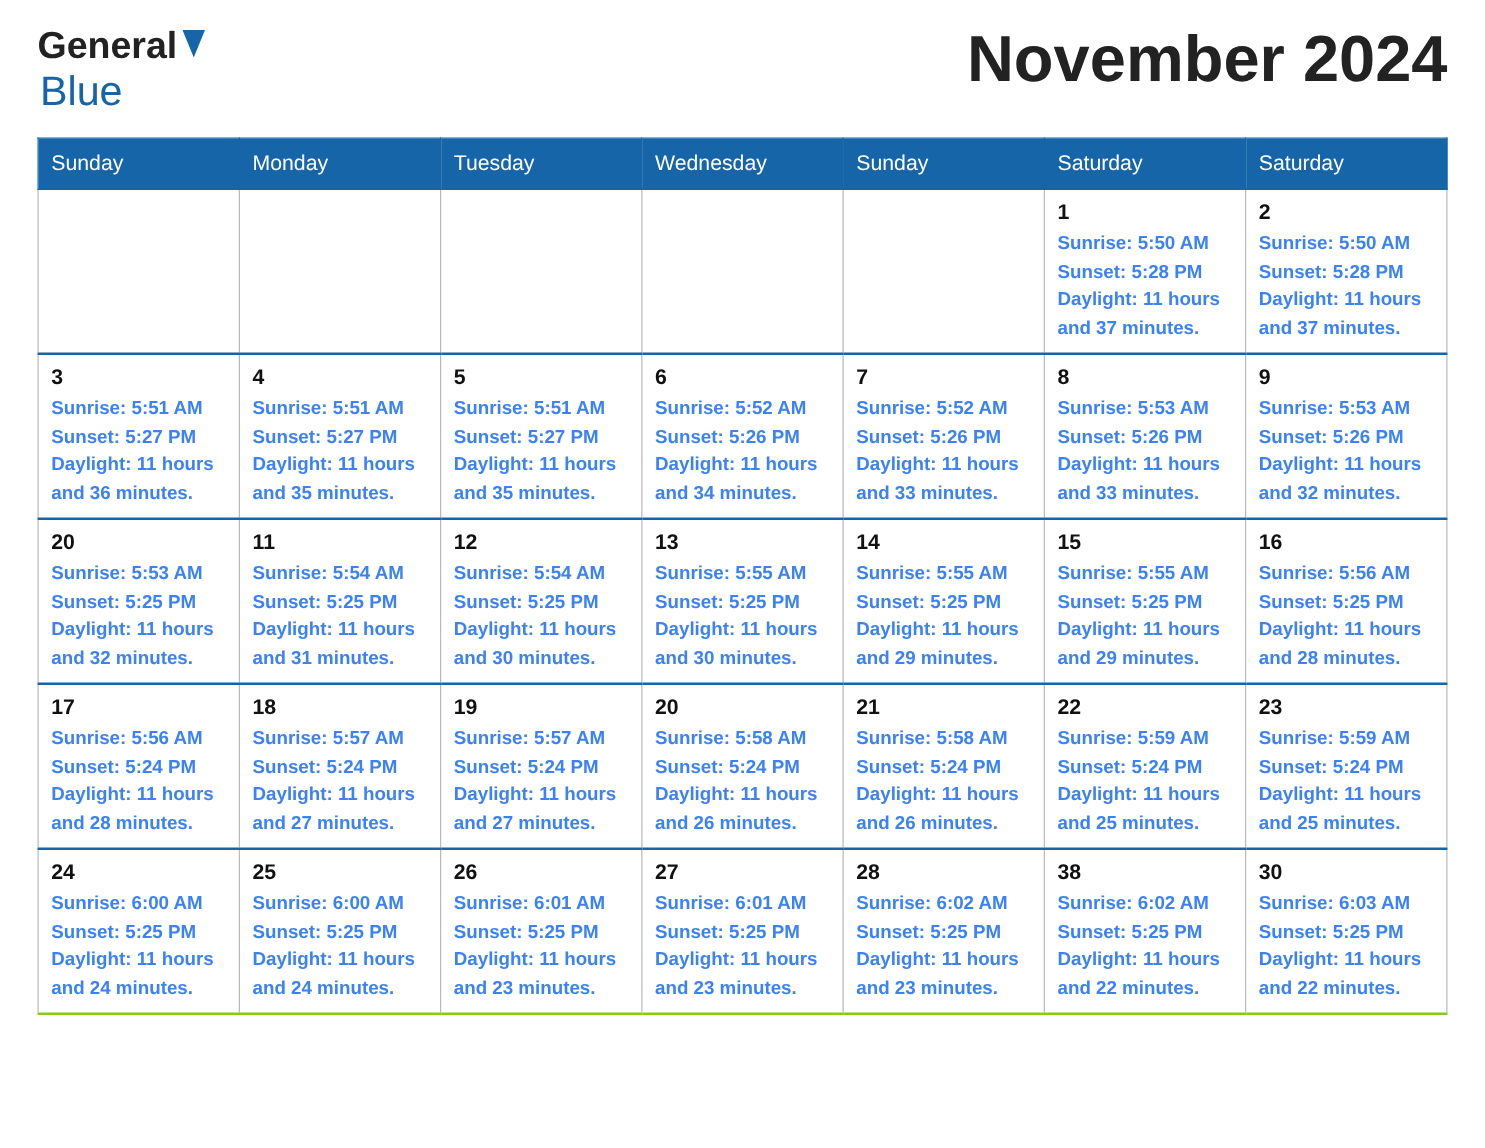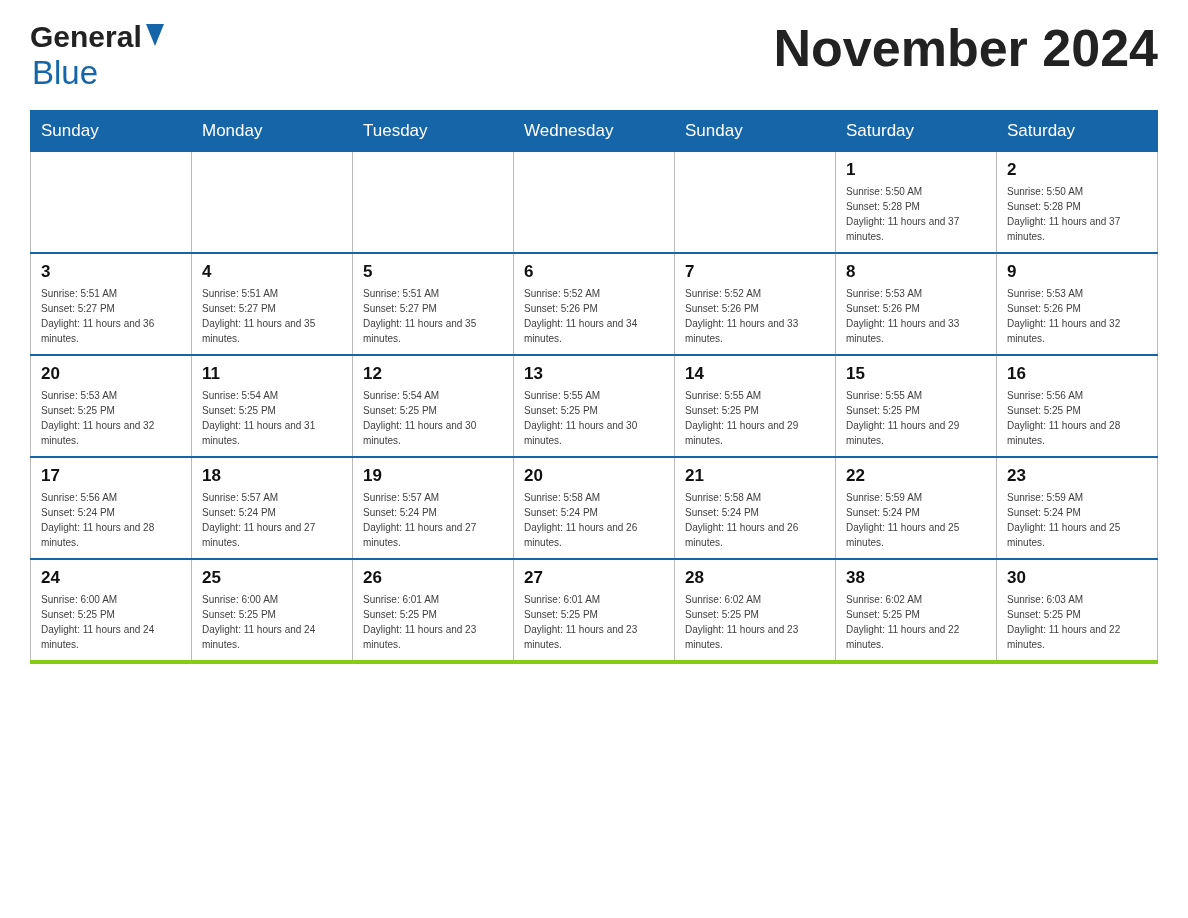--- a/index.html
+++ b/index.html
@@ -68,39 +68,40 @@
 
     .day-number {
       font-size: 17px;
       font-weight: bold;
       color: #111;
       display: block;
       margin-bottom: 4px;
     }
 
     .day-info {
-      font-size: 10px;
+      font-size: 15px;
       line-height: 1.5;
-      color: #404040;
+      color: #3b82f6;
+      font-weight: bold;
     }
 
     .empty-cell {
       background: #fff;
     }
 
     tr:not(:last-child) td {
       border-bottom: 2px solid #1565a8;
     }
 
     .week-row td {
       border-bottom: 2px solid #1565a8;
     }
 
     .calendar-table tbody tr:last-child td {
-      border-bottom: 4px solid #84cc16;
+      border-bottom: 2px solid #84cc16;
       border-radius: 31px;
     }
 
     
     .logo-row {
       display: flex;
       align-items: center;
       gap: 2px;
     }
     .logo-text-general {

